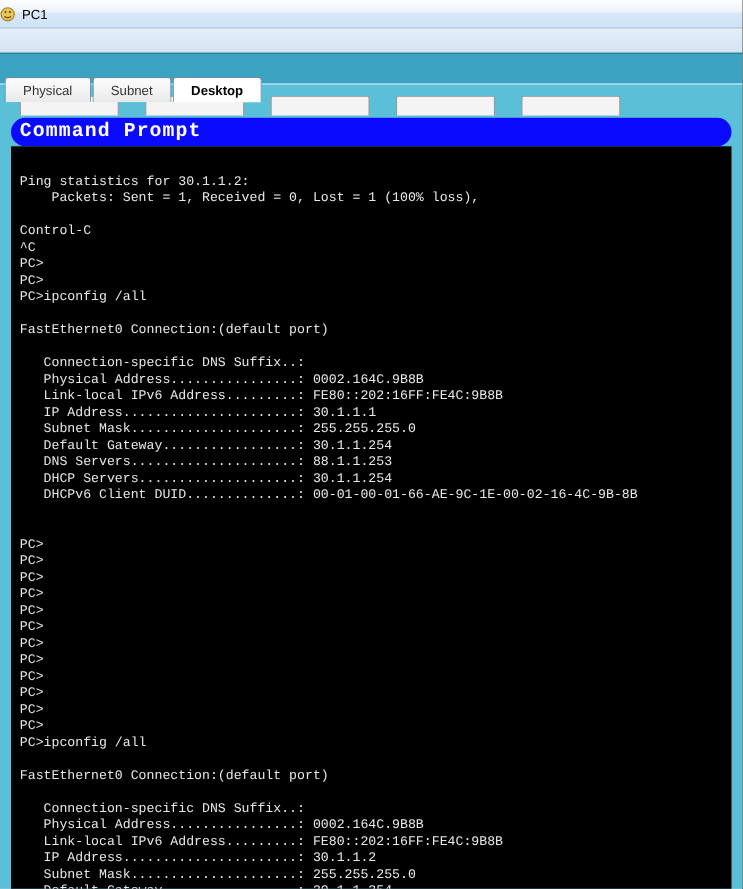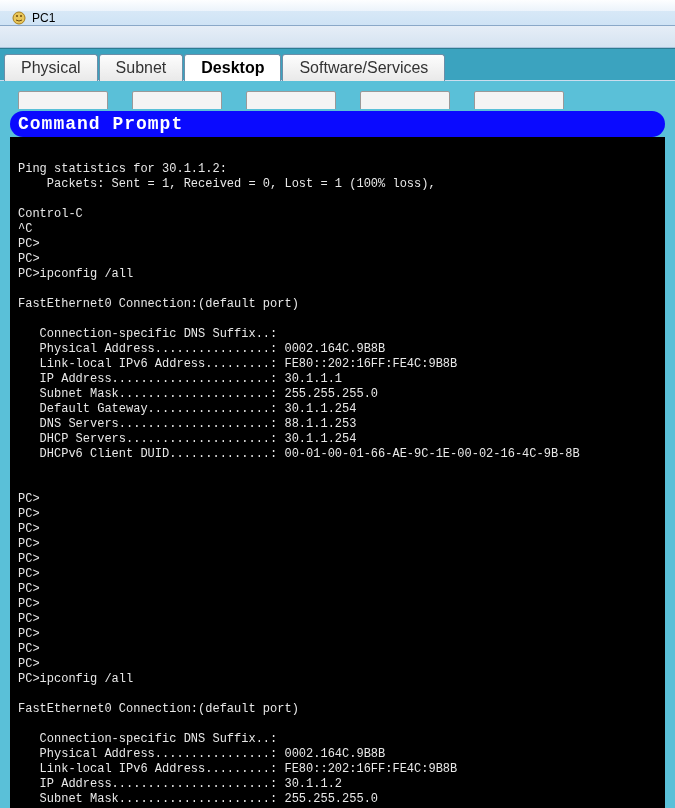--- a/index.html
+++ b/index.html
@@ -9,22 +9,22 @@
     background: #fff;
     width: 675px;
     height: 808px;
     overflow: hidden;
   }
   .titlebar {
     height: 26px;
     background: linear-gradient(to bottom, #fdfeff 0%, #ebf3fb 45%, #d7e8f7 46%, #cfe3f5 100%);
     border-bottom: 1px solid #8aa8c8;
     display: flex;
-    align-items: flex-end;
-    padding: 0 12px;
+    align-items: center;
+    padding: 0 0;
     gap: 6px;
   }
   .titlebar svg { display:block; }
   .title-text {
     font-size: 12px;
     color: #000;
   }
   .menubar {
     height: 22px;
     background: linear-gradient(to bottom,#e6eef7,#d5e3f1);
@@ -32,31 +32,31 @@
   }
   .tabbar {
     background: #3ba3bf;
     padding: 4px 4px 0 4px;
     display: flex;
     gap: 0;
     border-top: 1px solid #2c7b90;
   }
   .tab {
     padding: 4px 16px;
-    font-size: 16px;
+    font-size: 12px;
     border: 1px solid #6b8ea8;
     border-bottom: none;
     border-top-left-radius: 3px;
     border-top-right-radius: 3px;
     margin-right: 1px;
     cursor: pointer;
     background: linear-gradient(to bottom,#fdfdfd,#e9e9e9);
     color: #333;
     position: relative;
-    top: 1px;
+    top: 17px;
   }
   .tab.active {
     background: #fff;
     font-weight: bold;
     color: #000;
   }
   .desktop-area {
     background: #5ac0d8;
     padding: 10px 8px 0 8px;
     border-top: 1px solid #cde;
@@ -114,21 +114,20 @@
   </span>
   <span class="title-text">PC1</span>
 </div>
 
 <div class="menubar"></div>
 
 <div class="tabbar">
   <div class="tab">Physical</div>
   <div class="tab">Subnet</div>
   <div class="tab active">Desktop</div>
-  <div class="tab">Software/Services</div>
 </div>
 
 <div class="desktop-area">
   <div class="iconrow">
     <div class="desk-icon"></div>
     <div class="desk-icon"></div>
     <div class="desk-icon"></div>
     <div class="desk-icon"></div>
     <div class="desk-icon"></div>
   </div>

